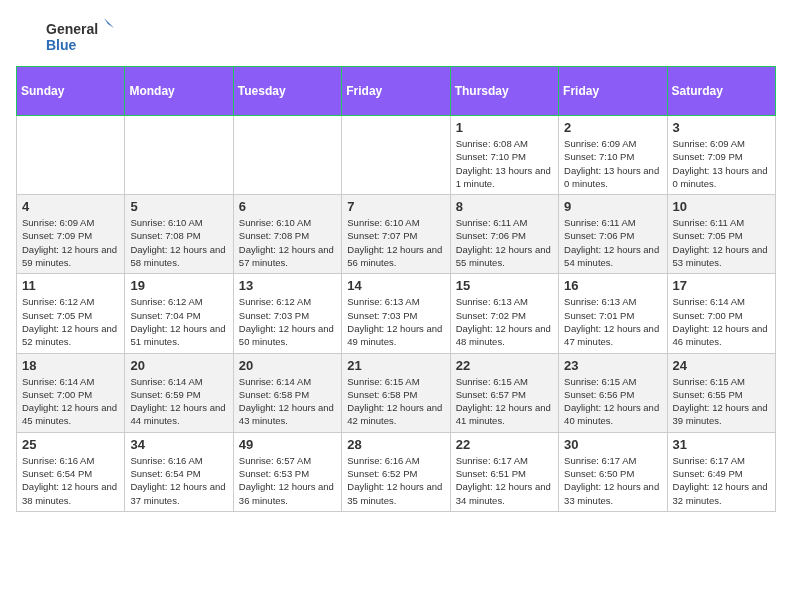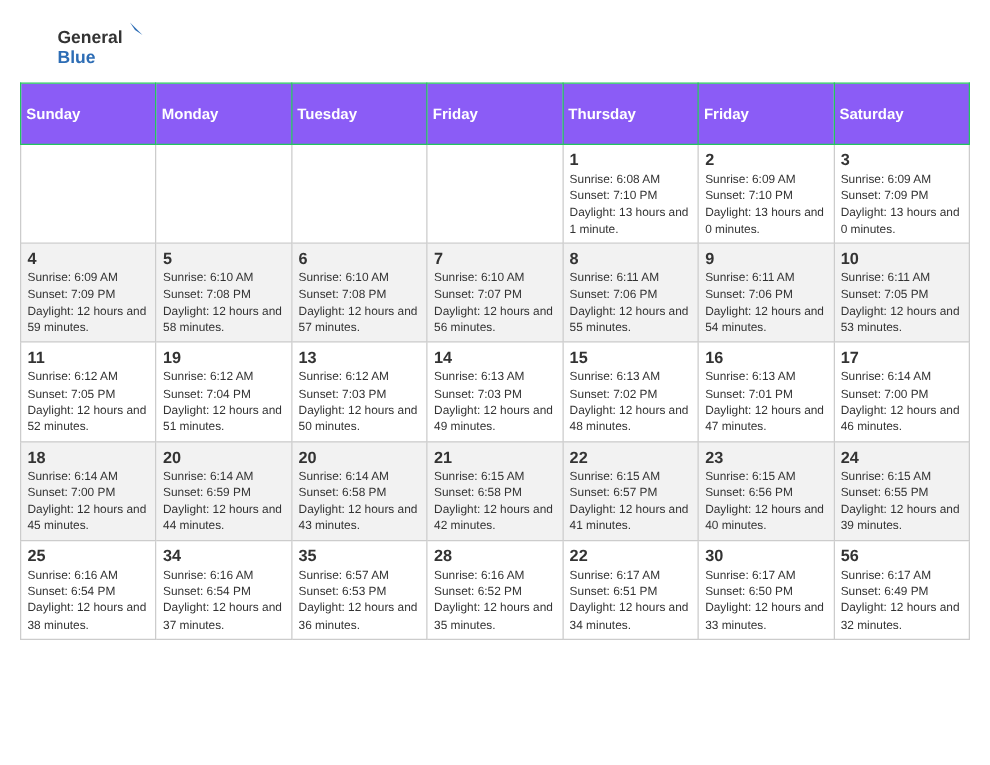--- a/index.html
+++ b/index.html
@@ -297,21 +297,21 @@
 and 38 minutes.</div>
         </td>
         <td>
           <span class="day-number">34</span>
           <div class="day-info">Sunrise: 6:16 AM
 Sunset: 6:54 PM
 Daylight: 12 hours
 and 37 minutes.</div>
         </td>
         <td>
-          <span class="day-number">35</span>
+          <span class="day-number">49</span>
           <div class="day-info">Sunrise: 6:57 AM
 Sunset: 6:53 PM
 Daylight: 12 hours
 and 36 minutes.</div>
         </td>
         <td>
           <span class="day-number">28</span>
           <div class="day-info">Sunrise: 6:16 AM
 Sunset: 6:52 PM
 Daylight: 12 hours
@@ -325,21 +325,21 @@
 and 34 minutes.</div>
         </td>
         <td>
           <span class="day-number">30</span>
           <div class="day-info">Sunrise: 6:17 AM
 Sunset: 6:50 PM
 Daylight: 12 hours
 and 33 minutes.</div>
         </td>
         <td>
-          <span class="day-number">56</span>
+          <span class="day-number">31</span>
           <div class="day-info">Sunrise: 6:17 AM
 Sunset: 6:49 PM
 Daylight: 12 hours
 and 32 minutes.</div>
         </td>
       </tr>
     </tbody>
 </table>
 
 </body></html>

